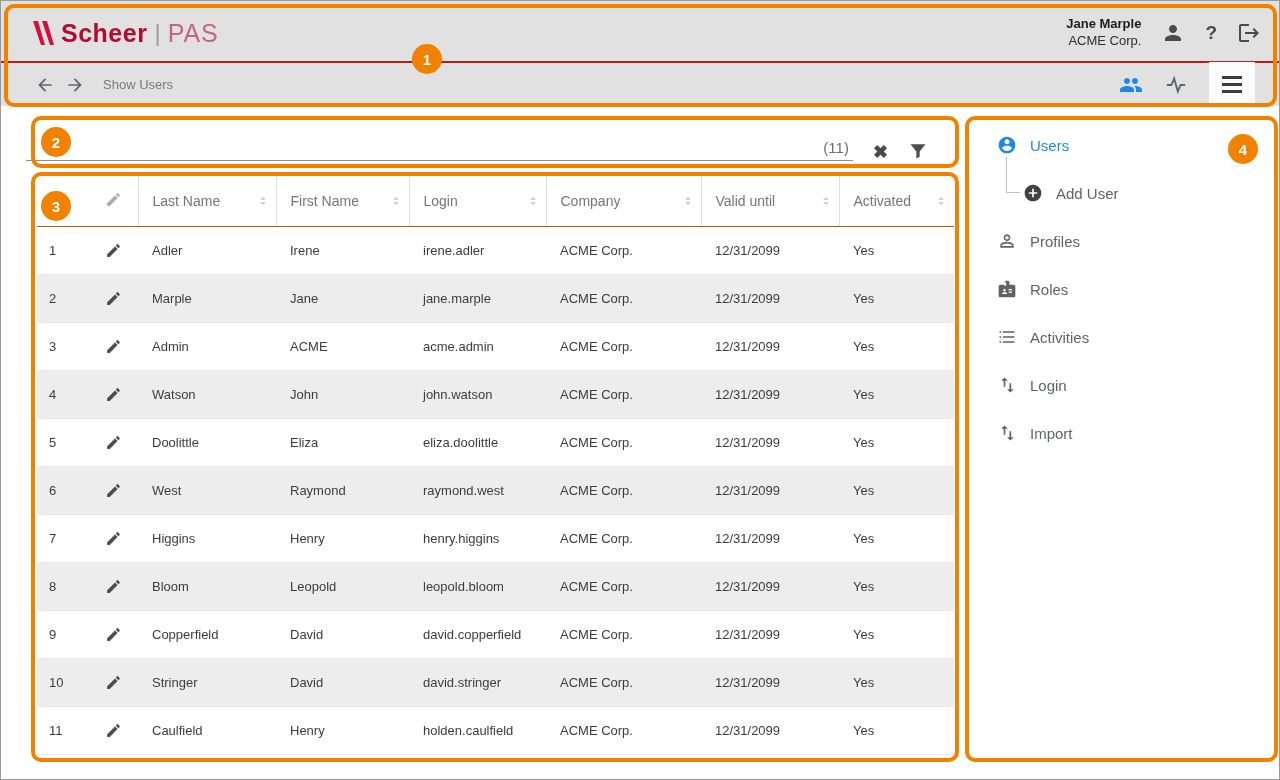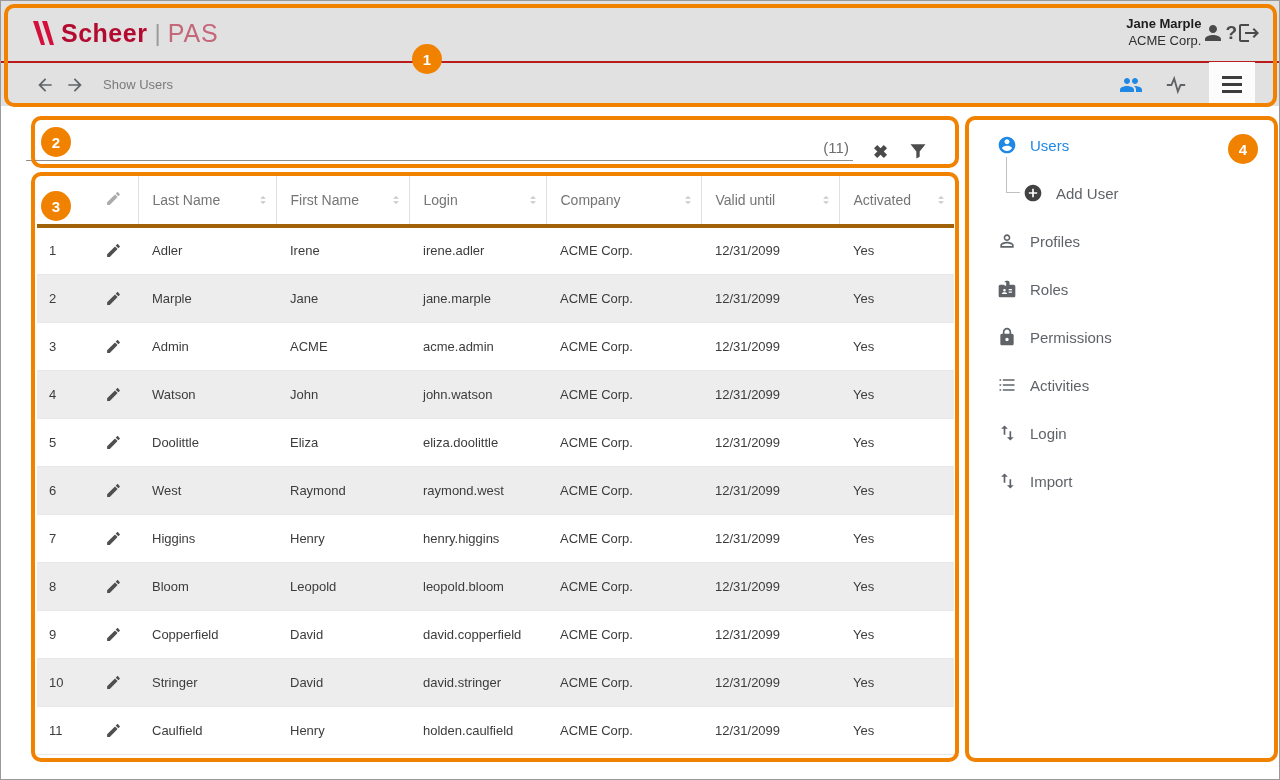--- a/index.html
+++ b/index.html
@@ -10,21 +10,21 @@
   
   .topbar { position:absolute; left:0; top:0; width:1280px; height:105px; background:#e1e1e1; }
   .row1 { height:60px; display:flex; align-items:center; padding:4px 20px 0 30px; }
   .row2 { height:45px; display:flex; align-items:center; padding:0 0 0 34px; border-top:2px solid #b91c1c; }
 
   .logo { display:flex; align-items:center; gap:6px; }
   .logo .brand { font-size:25px; font-weight:bold; color:#b30b2f; letter-spacing:0.5px; }
   .logo .pipe { font-size:24px; color:#9b9b9b; font-weight:300; margin:0 1px; }
   .logo .product { font-size:25px; color:#c4677a; letter-spacing:1px; }
 
-  .user-area { margin-left:auto; display:flex; align-items:center; }
+  .user-area { margin-left:auto; display:flex; align-items:center; gap:20px; }
   .user-text { text-align:right; line-height:1.3; }
   .user-name { font-size:13px; font-weight:bold; color:#1c1c1c; }
   .user-company { font-size:13px; color:#2e2e2e; }
   .hdr-icon { width:24px; height:24px; fill:#4a4a4a; cursor:pointer; }
   .help-glyph { font-size:19px; font-weight:bold; color:#4a4a4a; cursor:pointer; }
 
   .nav-arrow { width:20px; height:20px; fill:#5f6368; cursor:pointer; margin-right:10px; }
   .breadcrumb { font-size:13px; color:#7a7a7a; margin-left:8px; }
   .row2-right { margin-left:auto; display:flex; align-items:center; gap:22px; }
   .group-icon { width:24px; height:24px; fill:#1e88e5; cursor:pointer; }
@@ -38,21 +38,21 @@
   .filter-field input { flex:1; border:none; outline:none; background:transparent; font-size:14px; color:#333; font-family:"Liberation Sans",sans-serif; }
   .count { font-size:15px; color:#6e6e6e; margin-right:4px; white-space:nowrap; }
   .clear-btn { font-size:18px; font-weight:bold; color:#4a4a4a; background:none; border:none; cursor:pointer; line-height:1; }
   .funnel-icon { width:20px; height:20px; fill:#4d4d4d; cursor:pointer; }
 
   
   .table-wrap { position:absolute; left:36px; top:175px; width:917px; }
   table { width:917px; border-collapse:collapse; table-layout:fixed; }
   col.c-num{width:54px;} col.c-edit{width:47px;} col.c-last{width:138px;} col.c-first{width:133px;}
   col.c-login{width:137px;} col.c-comp{width:155px;} col.c-valid{width:138px;} col.c-act{width:115px;}
-  thead th { height:50px; background:#fff; border-bottom:4px solid #a16207; font-weight:400; font-size:14px; color:#757575; text-align:left; padding:0 6px 0 14px; }
+  thead th { height:50px; background:#fff; border-bottom:1px solid #a16207; font-weight:400; font-size:14px; color:#757575; text-align:left; padding:0 6px 0 14px; }
   thead th.bordered { border-right:1px solid #e0e0e0; }
   .th-inner { display:flex; align-items:center; justify-content:space-between; }
   .sort-icon { width:14px; height:14px; flex:none; }
   .sort-icon path { fill:#c8c8c8; }
   tbody td { height:48px; font-size:13px; color:#3c3c3c; padding:0 6px 0 14px; border-bottom:1px solid #e8e8e8; }
   tbody tr:nth-child(even) { background:#ededed; }
   td.num { padding-left:12px; }
   .icon-btn { background:none; border:none; cursor:pointer; padding:0; display:flex; align-items:center; }
   .pencil { width:17px; height:17px; fill:#4f4f4f; }
   thead .pencil { fill:#ababab; }
@@ -422,26 +422,20 @@
       <span class="si-label">Profiles</span>
     </div>
     <div class="side-item">
       <svg class="si-icon" viewBox="0 0 24 24">
         <path d="M20 7h-5V4c0-1.1-.9-2-2-2h-2c-1.1 0-2 .9-2 2v3H4c-1.1 0-2 .9-2 2v11c0 1.1.9 2 2 2h16c1.1 0 2-.9 2-2V9c0-1.1-.9-2-2-2zM9 12c.83 0 1.5.67 1.5 1.5S9.83 15 9 15s-1.5-.67-1.5-1.5S8.17 12 9 12zm3 6H6v-.43c0-.6.36-1.15.92-1.39.65-.28 1.37-.43 2.08-.43s1.43.15 2.08.43c.55.24.92.78.92 1.39V18zm2-3h4v1.5h-4V15zm0-3h4v1.5h-4V12zm-3-4h-2V4h2v4z"></path>
       </svg>
       <span class="si-label">Roles</span>
     </div>
     <div class="side-item">
       <svg class="si-icon" viewBox="0 0 24 24">
-        <path d="M18 8h-1V6c0-2.76-2.24-5-5-5S7 3.24 7 6v2H6c-1.1 0-2 .9-2 2v10c0 1.1.9 2 2 2h12c1.1 0 2-.9 2-2V10c0-1.1-.9-2-2-2zM9 6c0-1.66 1.34-3 3-3s3 1.34 3 3v2H9V6zm3 11c-1.1 0-2-.9-2-2s.9-2 2-2 2 .9 2 2-.9 2-2 2z"></path>
-      </svg>
-      <span class="si-label">Permissions</span>
-    </div>
-    <div class="side-item">
-      <svg class="si-icon" viewBox="0 0 24 24">
         <path d="M3 5h2v2H3V5zm4 0h14v2H7V5zM3 11h2v2H3v-2zm4 0h14v2H7v-2zM3 17h2v2H3v-2zm4 0h14v2H7v-2z"></path>
       </svg>
       <span class="si-label">Activities</span>
     </div>
     <div class="side-item">
       <svg class="si-icon" viewBox="0 0 24 24">
         <path d="M9 3L5 7h3v7h2V7h3L9 3zm7 18l4-4h-3v-7h-2v7h-3l4 4z"></path>
       </svg>
       <span class="si-label">Login</span>
     </div>

